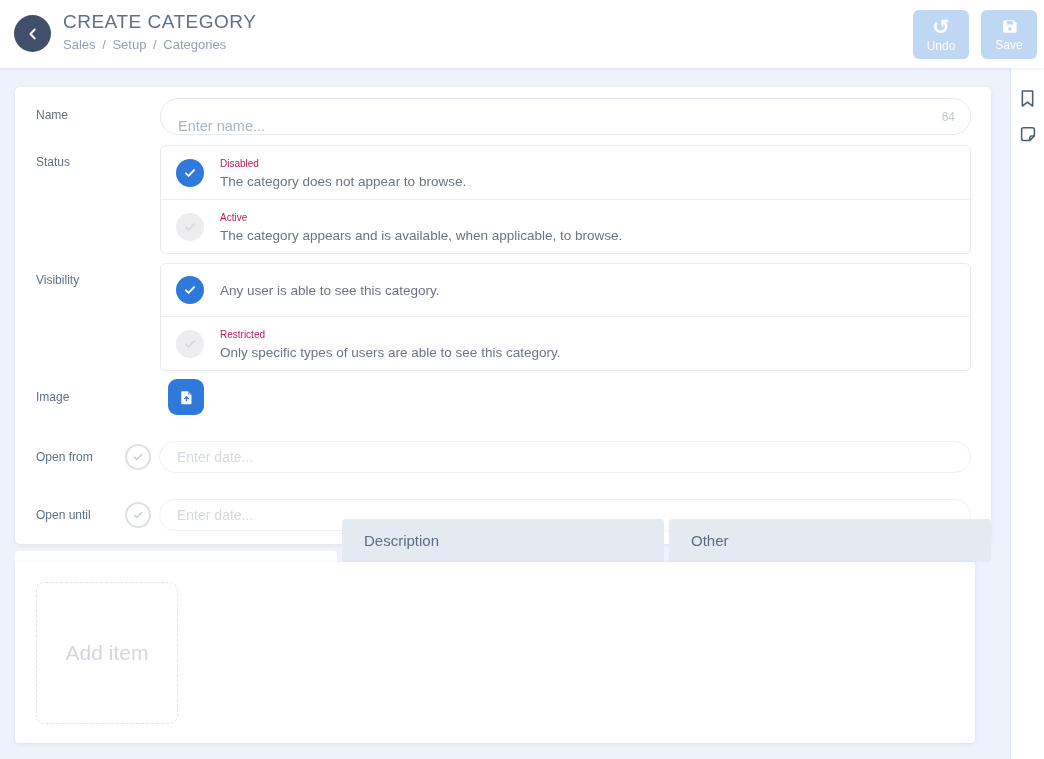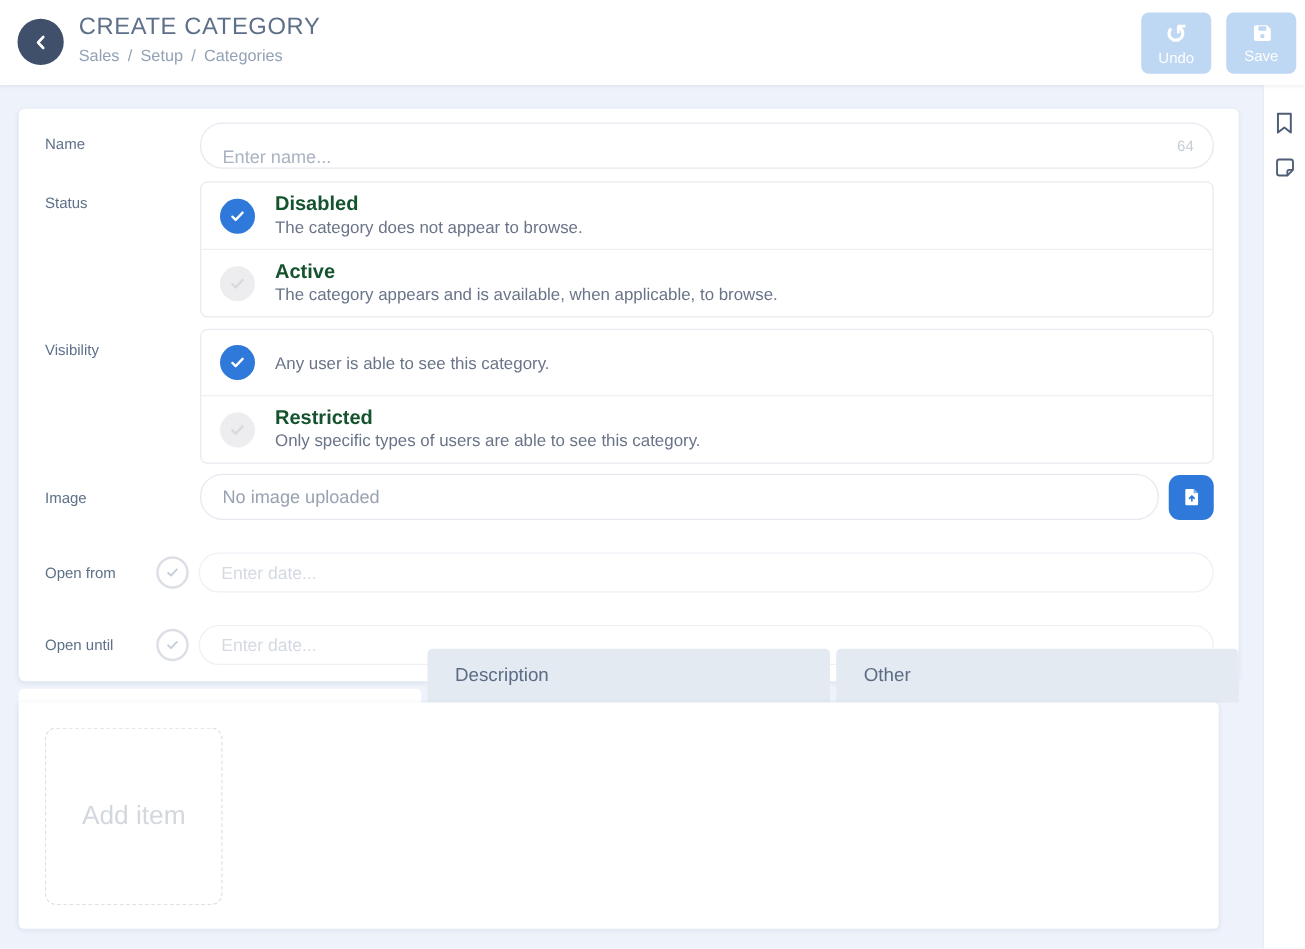--- a/index.html
+++ b/index.html
@@ -70,21 +70,21 @@
   
   .opt-group { flex:1; border:1px solid #e8eaef; border-radius:6px; background:#fff; overflow:hidden; }
   .opt { display:flex; align-items:center; gap:16px; padding:9px 15px; min-height:52px; cursor:pointer; }
   .opt + .opt { border-top:1px solid #edeff3; }
   .check-circle {
     width:28px; height:28px; border-radius:50%; flex-shrink:0;
     display:flex; align-items:center; justify-content:center;
   }
   .check-circle.checked   { background:#2e79d9; }
   .check-circle.unchecked { background:#ededf0; }
-  .opt-title { font-size:16px; font-weight:700; color:#14532d; line-height:17px; }
+  .opt-title { font-size:10px; font-weight:400; color:#be185d; line-height:17px; }
   .opt-desc  { font-size:13.5px; color:#6a7488; line-height:17px; margin-top:1px; }
 
   
   .display-input {
     flex:1; display:flex; align-items:center; height:37px;
     border:1px solid #e6e9ef; border-radius:18px; padding:0 17px;
     font-size:14.5px; color:#99a2b1;
   }
   .upload-btn {
     width:36px; height:36px; margin-left:8px; border-radius:9px; background:#2e79d9;
@@ -237,21 +237,20 @@
         <div>
           <div class="opt-title">Restricted</div>
           <div class="opt-desc">Only specific types of users are able to see this category.</div>
         </div>
       </div>
     </div>
   </div>
 
   <div class="frow mb11" style="align-items:center;">
     <div class="flabel" style="padding-top:0;">Image</div>
-    <div class="display-input">No image uploaded</div>
     <div class="upload-btn">
       <span style="line-height:0;">
         <svg width="17" height="17" viewBox="0 0 24 24">
           <path d="M6 3h8l5 5v12a1.4 1.4 0 0 1-1.4 1.4H6A1.4 1.4 0 0 1 4.6 20V4.4A1.4 1.4 0 0 1 6 3z" fill="#ffffff"></path>
           <path d="M14 3l5 5h-5z" fill="#7fb0e8"></path>
           <path d="M12 16.5v-5.2M9.4 13.6 12 11l2.6 2.6" fill="none" stroke="#2e79d9" stroke-width="1.9" stroke-linecap="round" stroke-linejoin="round"></path>
         </svg>
       </span>
     </div>
   </div>

